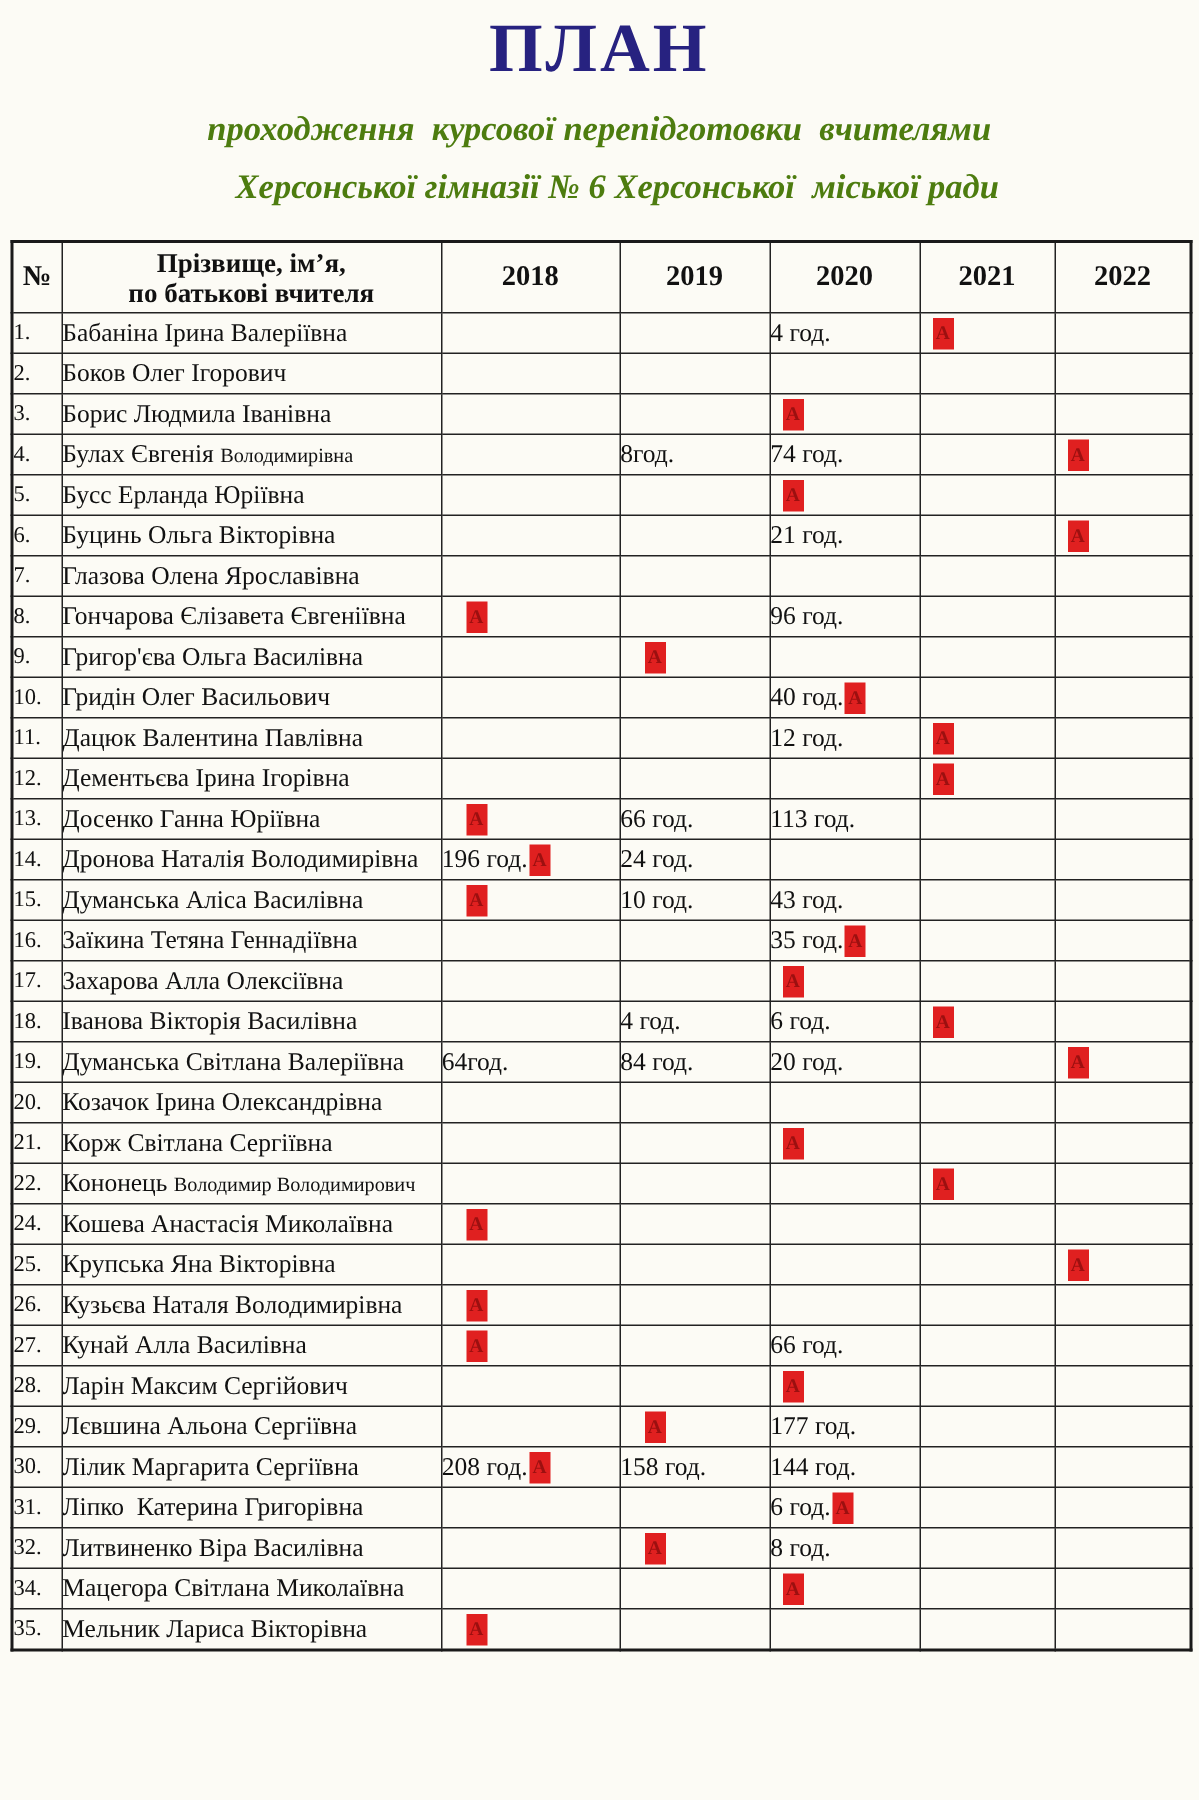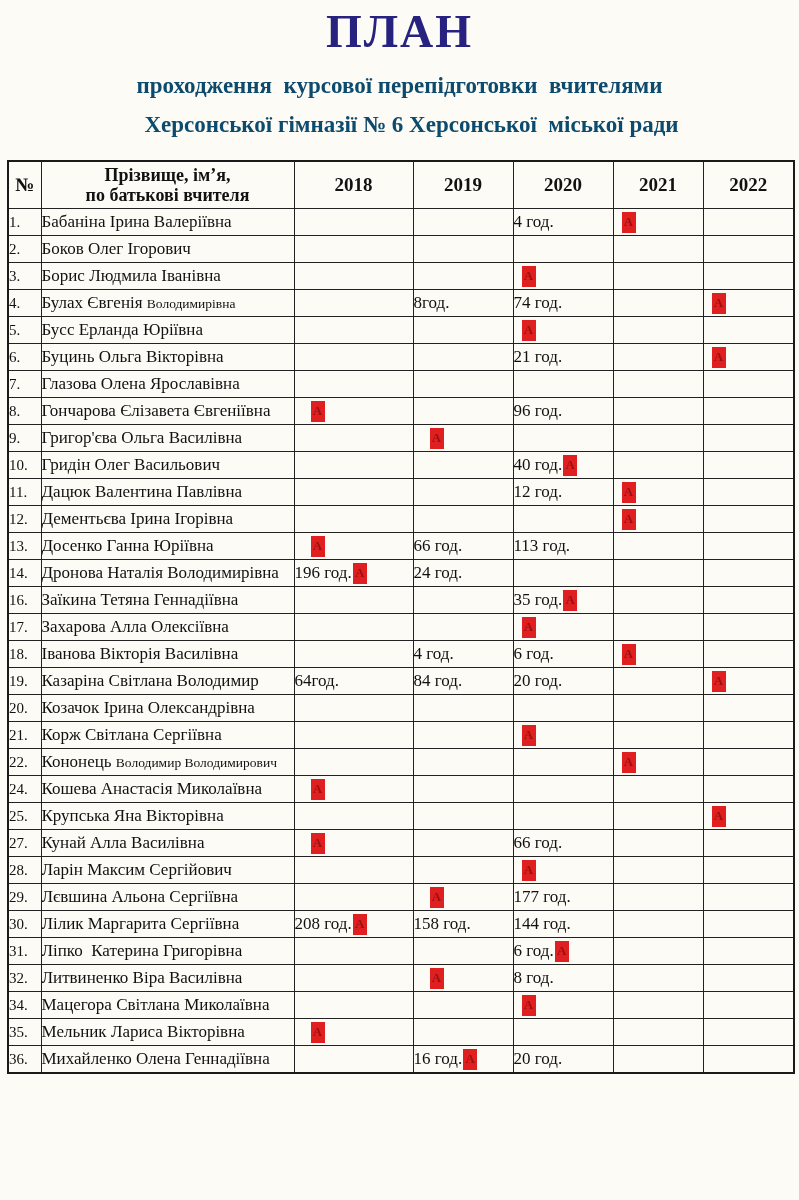--- a/index.html
+++ b/index.html
@@ -18,23 +18,24 @@
     padding-top:8px;
     font-size:46px;
     font-weight:bold;
     letter-spacing:2px;
     color:#272280;
     line-height:1.05;
     white-space:pre;
   }
   .title-sub{
     font-weight:bold;
-    color:#0c4a6e;
+    color:#4d7c0f;
     font-size:23px;
     white-space:pre;
+    font-style:italic;
   }
   .title-sub.l1{margin-top:17px;}
   .title-sub.l2{margin-top:13px;padding-left:24px;}
 
   
   table.plan{
     margin:22px 0 0 7px;
     width:786px;
     border-collapse:collapse;
     table-layout:fixed;
@@ -244,20 +245,29 @@
         <tr>
           <td class="num-cell">14.</td>
           <td class="name-cell">Дронова Наталія Володимирівна</td>
           <td class="year-cell">196 год.<span class="mark" style="background: rgb(224, 32, 32);">А</span></td>
           <td class="year-cell">24 год.</td>
           <td class="year-cell"></td>
           <td class="year-cell"></td>
           <td class="year-cell"></td>
         </tr>
         <tr>
+          <td class="num-cell">15.</td>
+          <td class="name-cell">Думанська Аліса Василівна</td>
+          <td class="year-cell"><span class="mark lone indent" style="background: rgb(224, 32, 32);">А</span></td>
+          <td class="year-cell">10 год.</td>
+          <td class="year-cell">43 год.</td>
+          <td class="year-cell"></td>
+          <td class="year-cell"></td>
+        </tr>
+        <tr>
           <td class="num-cell">16.</td>
           <td class="name-cell">Заїкина Тетяна Геннадіївна</td>
           <td class="year-cell"></td>
           <td class="year-cell"></td>
           <td class="year-cell">35 год.<span class="mark" style="background: rgb(224, 32, 32);">А</span></td>
           <td class="year-cell"></td>
           <td class="year-cell"></td>
         </tr>
         <tr>
           <td class="num-cell">17.</td>
@@ -272,21 +282,21 @@
           <td class="num-cell">18.</td>
           <td class="name-cell">Іванова Вікторія Василівна</td>
           <td class="year-cell"></td>
           <td class="year-cell">4 год.</td>
           <td class="year-cell">6 год.</td>
           <td class="year-cell"><span class="mark lone" style="background: rgb(224, 32, 32);">А</span></td>
           <td class="year-cell"></td>
         </tr>
         <tr>
           <td class="num-cell">19.</td>
-          <td class="name-cell">Казаріна Світлана Володимир</td>
+          <td class="name-cell">Думанська Світлана Валеріївна</td>
           <td class="year-cell">64год.</td>
           <td class="year-cell">84 год.</td>
           <td class="year-cell">20 год.</td>
           <td class="year-cell"></td>
           <td class="year-cell"><span class="mark lone" style="background: rgb(224, 32, 32);">А</span></td>
         </tr>
         <tr>
           <td class="num-cell">20.</td>
           <td class="name-cell">Козачок Ірина Олександрівна</td>
           <td class="year-cell"></td>
@@ -323,20 +333,29 @@
           <td class="year-cell"></td>
         </tr>
         <tr>
           <td class="num-cell">25.</td>
           <td class="name-cell">Крупська Яна Вікторівна</td>
           <td class="year-cell"></td>
           <td class="year-cell"></td>
           <td class="year-cell"></td>
           <td class="year-cell"></td>
           <td class="year-cell"><span class="mark lone" style="background: rgb(224, 32, 32);">А</span></td>
+        </tr>
+        <tr>
+          <td class="num-cell">26.</td>
+          <td class="name-cell">Кузьєва Наталя Володимирівна</td>
+          <td class="year-cell"><span class="mark lone indent" style="background: rgb(224, 32, 32);">А</span></td>
+          <td class="year-cell"></td>
+          <td class="year-cell"></td>
+          <td class="year-cell"></td>
+          <td class="year-cell"></td>
         </tr>
         <tr>
           <td class="num-cell">27.</td>
           <td class="name-cell">Кунай Алла Василівна</td>
           <td class="year-cell"><span class="mark lone indent" style="background: rgb(224, 32, 32);">А</span></td>
           <td class="year-cell"></td>
           <td class="year-cell">66 год.</td>
           <td class="year-cell"></td>
           <td class="year-cell"></td>
         </tr>
@@ -396,25 +415,16 @@
         </tr>
         <tr>
           <td class="num-cell">35.</td>
           <td class="name-cell">Мельник Лариса Вікторівна</td>
           <td class="year-cell"><span class="mark lone indent" style="background: rgb(224, 32, 32);">А</span></td>
           <td class="year-cell"></td>
           <td class="year-cell"></td>
           <td class="year-cell"></td>
           <td class="year-cell"></td>
         </tr>
-        <tr>
-          <td class="num-cell">36.</td>
-          <td class="name-cell">Михайленко Олена Геннадіївна</td>
-          <td class="year-cell"></td>
-          <td class="year-cell">16 год.<span class="mark" style="background: rgb(224, 32, 32);">А</span></td>
-          <td class="year-cell">20 год.</td>
-          <td class="year-cell"></td>
-          <td class="year-cell"></td>
-        </tr>
       </tbody>
   </table>
 
 </div>
 
 </body></html>

